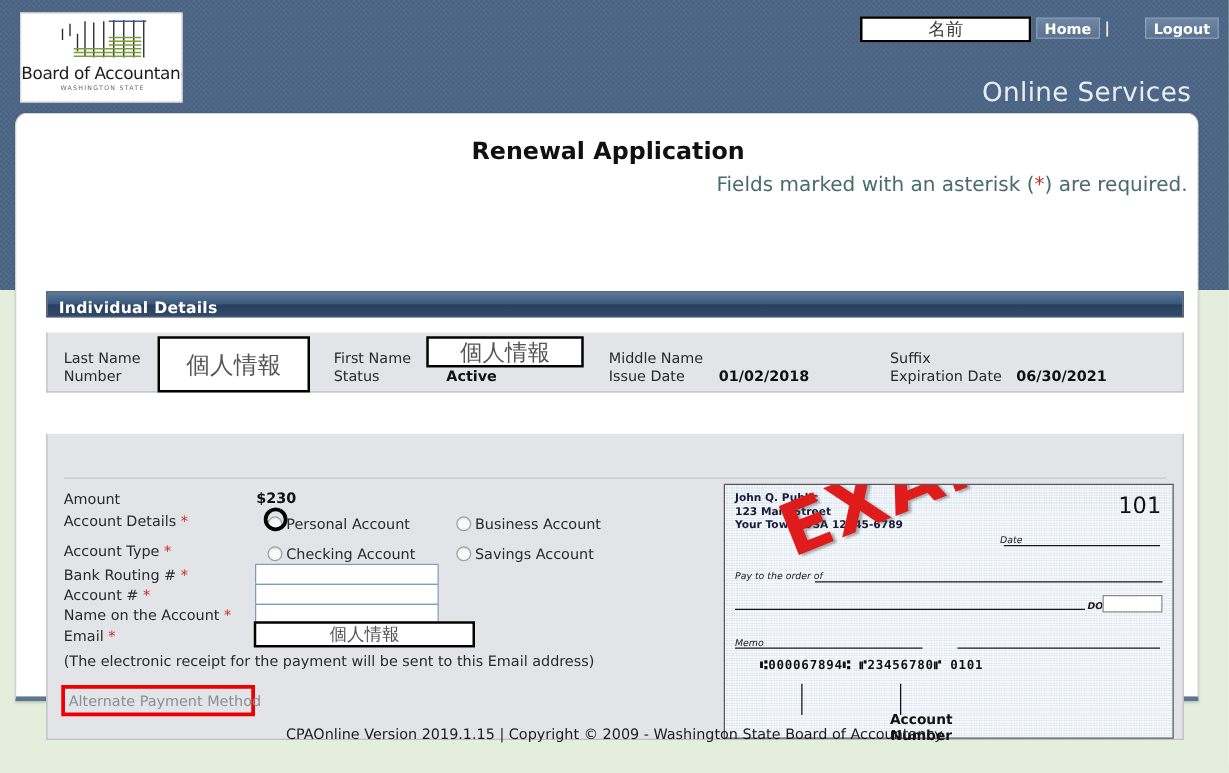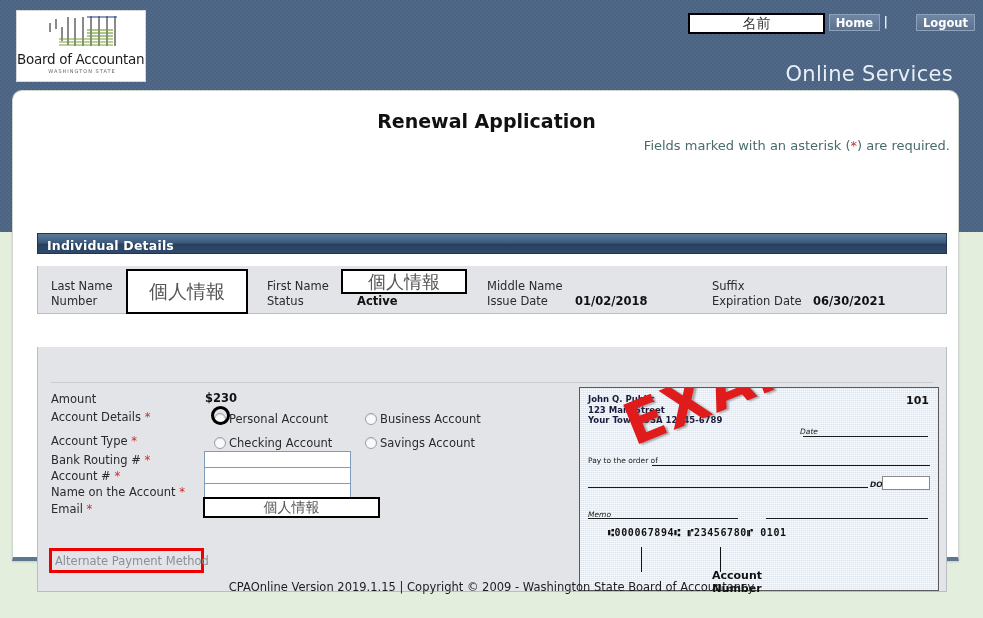--- a/index.html
+++ b/index.html
@@ -76,21 +76,21 @@
     border:1px solid #cfd6cf; border-bottom:4px solid #5d7792;
     box-shadow:0 1px 2px rgba(0,0,0,.15);
   }
 
   #page-title {
     position:absolute; left:0; top:19px; width:947px; text-align:center;
     font-size:19px; font-weight:bold; color:#111;
   }
   #req-note {
     position:absolute; right:8px; top:47px;
-    font-size:13px; color:#4a6b6b;
+    font-size:16px; color:#4a6b6b;
   }
   #req-note .ast { color:#d02b2b; }
 
   
   .sec-head {
     position:absolute; left:24px; width:910px; height:21px;
     background:linear-gradient(#5a7a9c 0%, #3c587a 48%, #27405f 52%, #314a6b 100%);
     border:1px solid #22344c;
     color:#ffffff; font-weight:bold; font-size:12.5px;
     display:flex; align-items:center; padding-left:9px;
@@ -164,24 +164,24 @@
     position:absolute; left:0; top:0; width:360px; height:204px;
     background-color:#dbe5f0;
     background-image:
       repeating-linear-gradient(0deg, rgba(255,255,255,.6) 0 1px, rgba(255,255,255,0) 1px 2px),
       repeating-linear-gradient(90deg, rgba(255,255,255,.45) 0 1px, rgba(255,255,255,0) 1px 2px);
     border:1px solid #5a5a5a;
     overflow:hidden;
   }
   #check .payer { position:absolute; left:8px; top:6px; font-size:8.5px; font-weight:bold; color:#1a1a3a; line-height:10.5px; }
   #check .payer .l2, #check .payer .l3 { font-weight:bold; }
-  #check .cknum { position:absolute; right:9px; top:6px; font-size:11px; font-weight:bold; color:#111; }
+  #check .cknum { position:absolute; right:9px; top:6px; font-size:18px; font-weight:normal; color:#111; }
   #check .datelbl { position:absolute; right:120px; top:39px; font-size:7.5px; font-style:italic; color:#1a1a1a; }
   #check .dateline { position:absolute; right:10px; top:48px; width:125px; height:1px; background:#1a1a1a; }
-  #check .payto { position:absolute; left:8px; top:68px; font-size:7.5px; color:#1a1a1a; }
+  #check .payto { position:absolute; left:8px; top:68px; font-size:7.5px; font-style:italic; color:#1a1a1a; }
   #check .paytoline { position:absolute; left:72px; top:77px; width:278px; height:1px; background:#1a1a1a; }
   #check .dollarline { position:absolute; left:8px; top:99px; width:280px; height:1px; background:#1a1a1a; }
   #check .dollars { position:absolute; left:290px; top:92px; font-size:7.5px; font-style:italic; font-weight:bold; color:#1a1a1a; }
   #check .amtbox { position:absolute; right:8px; top:88px; width:48px; height:14px; background:#fff; border:1px solid #8a8a8a; }
   #check .memo { position:absolute; left:8px; top:122px; font-size:7.5px; font-style:italic; color:#1a1a1a; }
   #check .memoline { position:absolute; left:8px; top:130px; width:150px; height:1px; background:#1a1a1a; }
   #check .sigline { position:absolute; right:10px; top:130px; width:162px; height:1px; background:#1a1a1a; }
   #check .micr {
     position:absolute; left:28px; top:139px;
     font-family:"DejaVu Sans Mono","Liberation Mono",monospace;
@@ -330,20 +330,21 @@
   <div class="radio-wrap" style="left:352px; top:345px;">
     <span class="radio"></span>
     <span class="radio-label">Savings Account</span>
   </div>
 
   <input class="tinput" style="left: 191px; top: 360px;" type="text" value="">
   <input class="tinput" style="left: 191px; top: 376px;" type="text" value="">
   <input class="tinput" style="left: 191px; top: 392px;" type="text" value="">
   <div id="redact-email" class="redact">個人情報</div>
 
+  <div id="email-note">(The electronic receipt for the payment will be sent to this Email address)</div>
 
   <div id="alt-pay-box"></div>
   <a id="alt-pay-link" href="#">Alternate Payment Method</a>
 
   <div id="check-wrap">
     <div id="check">
       <div class="payer">
         <div>John Q. Public</div>
         <div class="l2">123 Main Street</div>
         <div class="l3">Your Town, USA  12345-6789</div>

